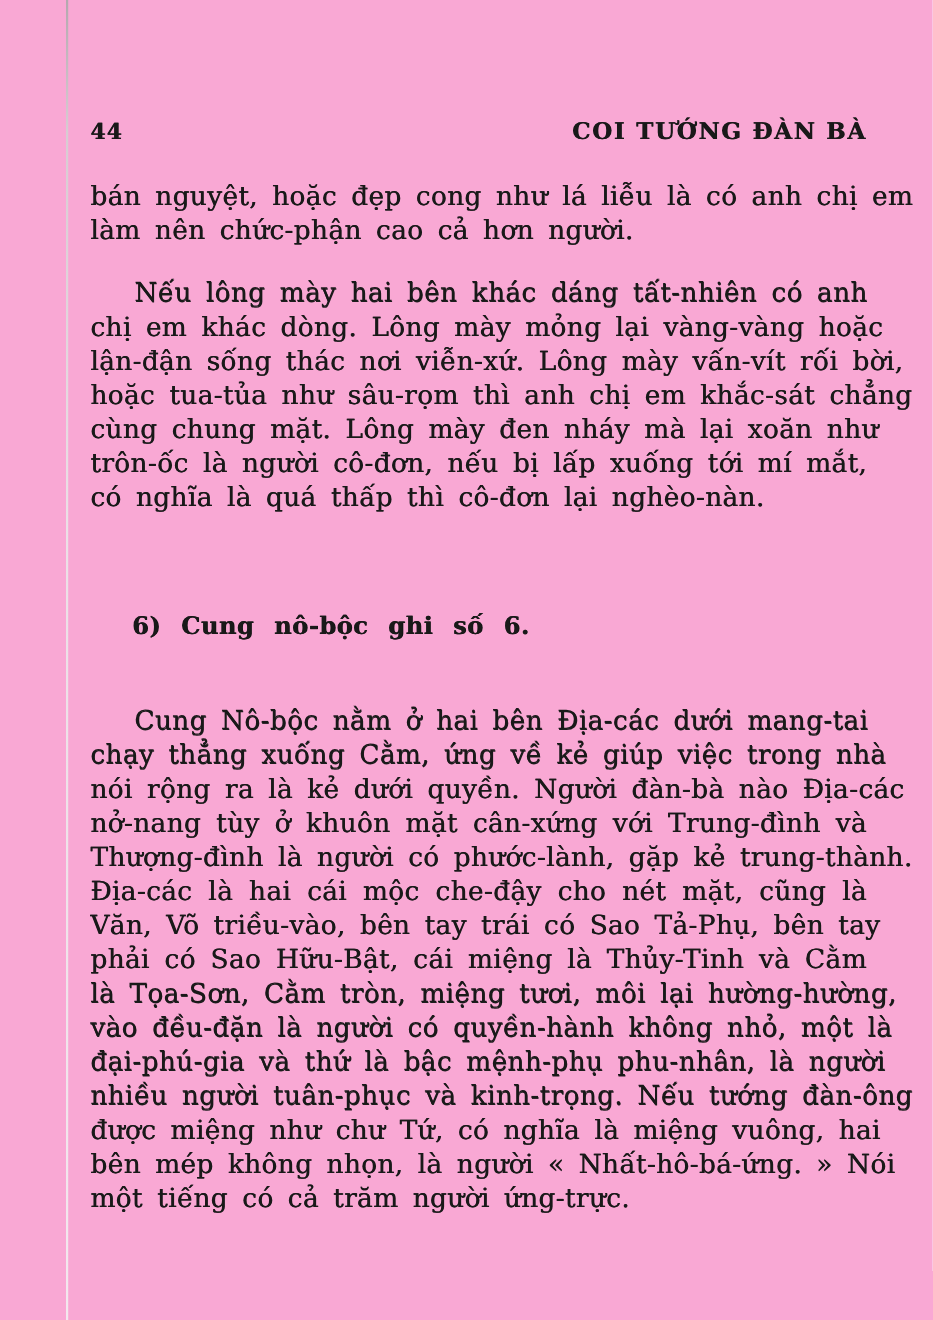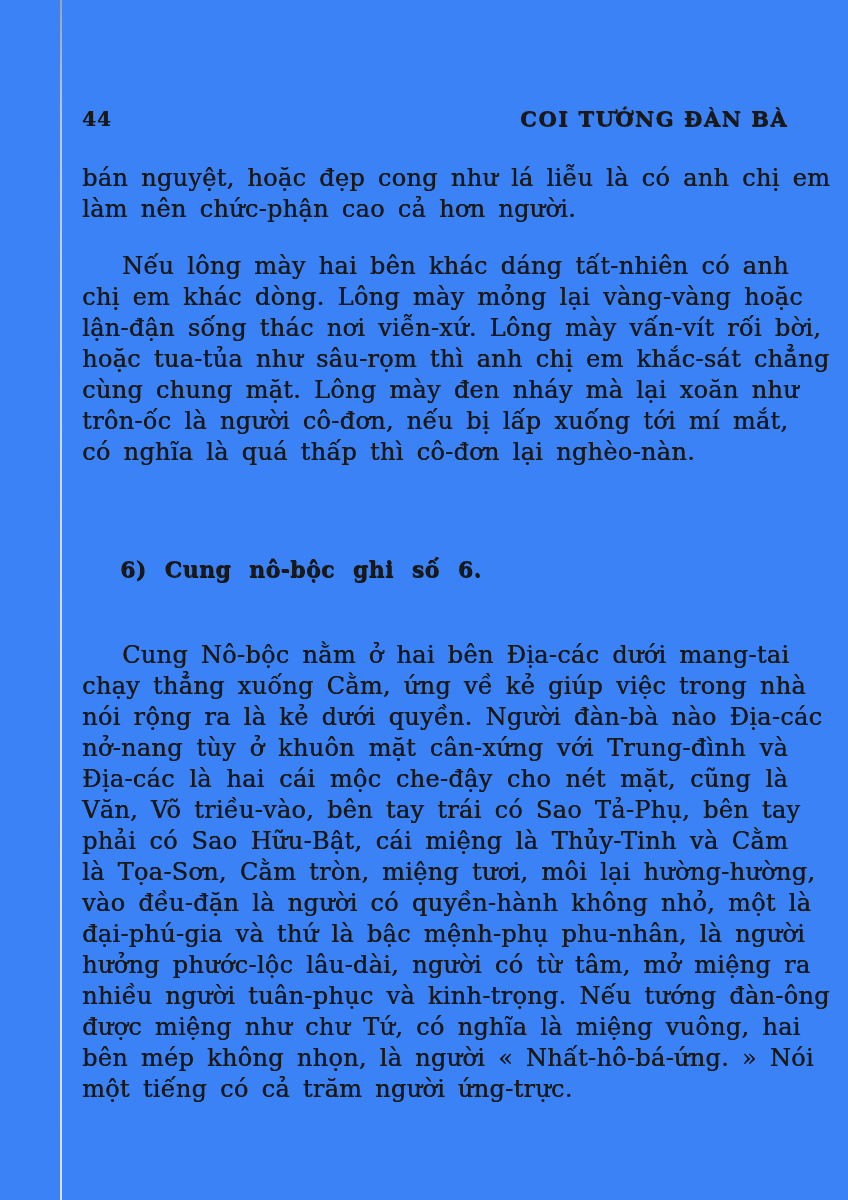--- a/index.html
+++ b/index.html
@@ -4,21 +4,21 @@
 <style>
   html, body {
     margin: 0;
     padding: 0;
     background: #ffffff;
   }
   .scan {
     position: relative;
     width: 848px;
     height: 1200px;
-    background: #3b82f6;
+    background: #f9a8d4;
     overflow: hidden;
     font-family: "DejaVu Serif", "Liberation Serif", serif;
     color: #191919;
   }
   
   .scan-edge {
     position: absolute;
     left: 60px;
     top: 0;
     width: 2px;
@@ -120,27 +120,27 @@
         <div class="line last">có nghĩa là quá thấp thì cô-đơn lại nghèo-nàn.</div>
       </div>
 
     <h2 class="section-heading">6) Cung nô-bộc ghi số 6.</h2>
 
     <div class="para p3 indent">
         <div class="line first">Cung Nô-bộc nằm ở hai bên Địa-các dưới mang-tai</div>
         <div class="line">chạy thẳng xuống Cằm, ứng về kẻ giúp việc trong nhà</div>
         <div class="line">nói rộng ra là kẻ dưới quyền. Người đàn-bà nào Địa-các</div>
         <div class="line">nở-nang tùy ở khuôn mặt cân-xứng với Trung-đình và</div>
+        <div class="line">Thượng-đình là người có phước-lành, gặp kẻ trung-thành.</div>
         <div class="line">Địa-các là hai cái mộc che-đậy cho nét mặt, cũng là</div>
         <div class="line">Văn, Võ triều-vào, bên tay trái có Sao Tả-Phụ, bên tay</div>
         <div class="line">phải có Sao Hữu-Bật, cái miệng là Thủy-Tinh và Cằm</div>
         <div class="line">là Tọa-Sơn, Cằm tròn, miệng tươi, môi lại hường-hường,</div>
         <div class="line">vào đều-đặn là người có quyền-hành không nhỏ, một là</div>
         <div class="line">đại-phú-gia và thứ là bậc mệnh-phụ phu-nhân, là người</div>
-        <div class="line">hưởng phước-lộc lâu-dài, người có từ tâm, mở miệng ra</div>
         <div class="line">nhiều người tuân-phục và kinh-trọng. Nếu tướng đàn-ông</div>
         <div class="line">được miệng như chư Tứ, có nghĩa là miệng vuông, hai</div>
         <div class="line">bên mép không nhọn, là người « Nhất-hô-bá-ứng. » Nói</div>
         <div class="line last">một tiếng có cả trăm người ứng-trực.</div>
       </div>
 
   </div>
 </div>
 
 </body></html>

